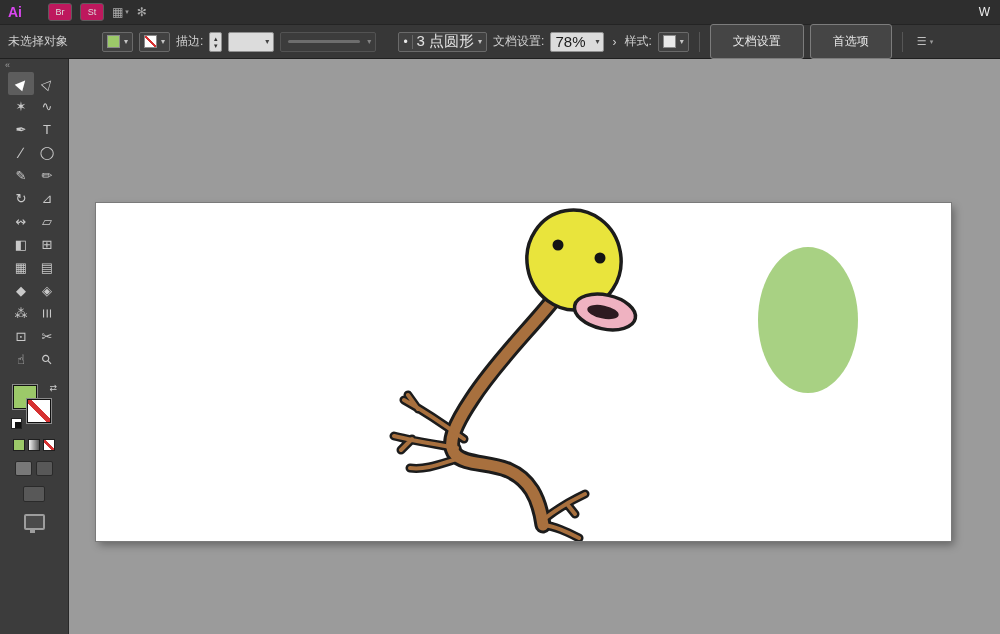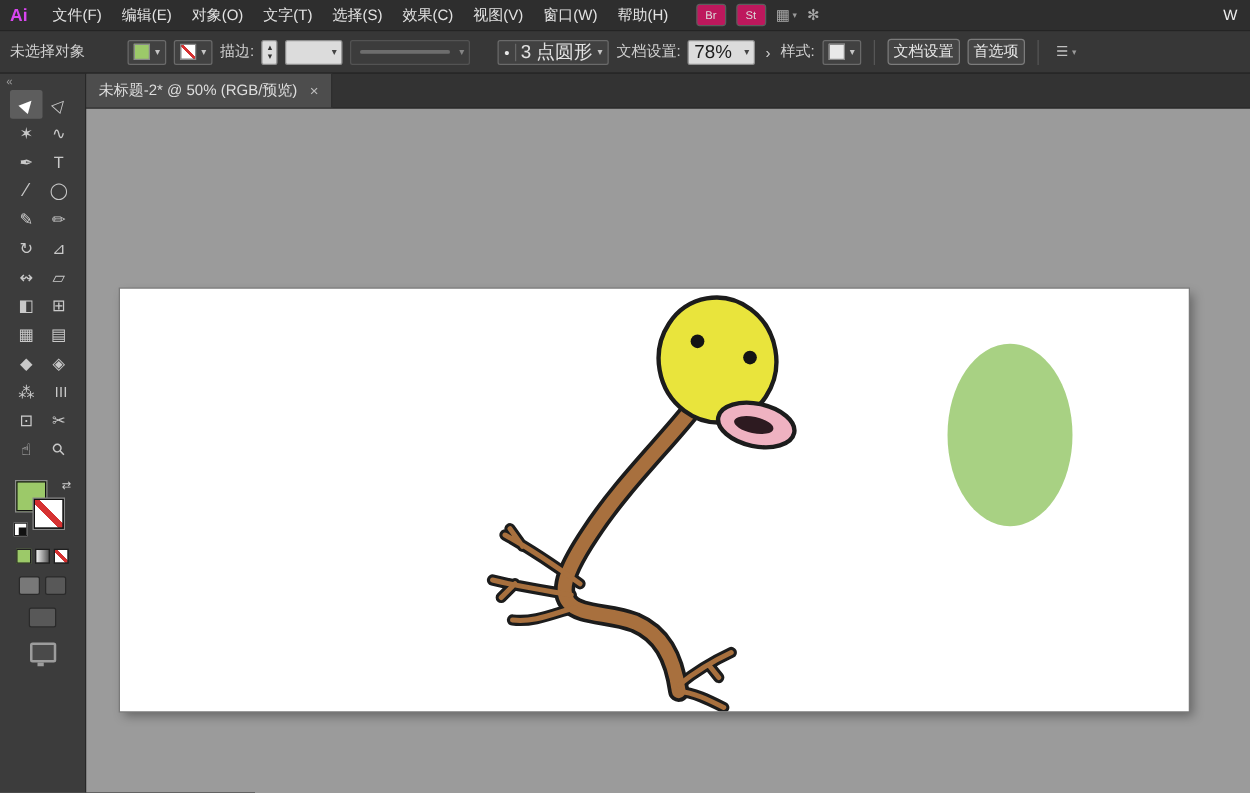--- a/index.html
+++ b/index.html
@@ -34,21 +34,21 @@
   .spinner span{font-size:7px;color:#333;}
   .combo.weight{width:46px;justify-content:flex-end;}
   .combo.profile{width:96px;opacity:.55;justify-content:space-between;}
   .profile-line{flex:1;height:3px;margin:0 3px;background:#9a9a9a;border-radius:2px;}
   .combo.brush{margin-left:16px;}
   .brush-dot{color:#e8e8e8;font-size:12px;}
   .combo.brush .vr{width:1px;height:14px;background:#666;}
   .combo.opacity{width:54px;justify-content:space-between;}
   .panel-arrow{color:#cfcfcf;font-size:12px;margin:0 2px;cursor:default;}
   .vsep{width:1px;height:20px;background:#565656;margin:0 4px;}
-  .bar-btn{height:21px;background:#454545;border:1px solid #7c7c7c;border-radius:3px;color:#e6e6e6;font-size:12px;padding:0 4px;font-family:inherit;cursor:default;}
+  .bar-btn{height:35px;background:#454545;border:1px solid #7c7c7c;border-radius:3px;color:#e6e6e6;font-size:12px;padding:0 22px;font-family:inherit;cursor:default;}
   .align-cluster{display:flex;align-items:center;gap:3px;color:#c0c0c0;font-size:11px;margin-left:4px;}
 
   
   .main{flex:1;display:flex;min-height:0;}
 
   
   .toolbar{width:68px;background:#3c3c3c;border-right:1px solid #282828;display:flex;flex-direction:column;align-items:center;flex:0 0 auto;}
   .toolbar-head{width:100%;height:13px;color:#9f9f9f;font-size:9px;text-align:left;padding:1px 0 0 5px;box-sizing:border-box;}
   #tool-grid{display:grid;grid-template-columns:26px 26px;justify-content:center;}
   .tool{width:26px;height:23px;display:flex;align-items:center;justify-content:center;color:#c9c9c9;font-size:13px;cursor:default;}
@@ -89,31 +89,20 @@
   .artboard{position:absolute;left:27px;top:144px;width:855px;height:338px;background:#ffffff;box-shadow:0 0 0 1px #7a7a7a,3px 4px 8px rgba(0,0,0,.35);}
   .art{position:absolute;left:0;top:0;width:855px;height:338px;}
 </style>
 </head>
 <body>
 
 <div class="app" data-name="illustrator-window">
 
   <div class="menubar" data-name="menubar">
     <span class="logo" data-name="app-logo">Ai</span>
-    <nav id="menus" data-name="menu-items">
-        <span class="menu-item" data-name="menu-file">文件(F)</span>
-        <span class="menu-item" data-name="menu-edit">编辑(E)</span>
-        <span class="menu-item" data-name="menu-object">对象(O)</span>
-        <span class="menu-item" data-name="menu-type">文字(T)</span>
-        <span class="menu-item" data-name="menu-select">选择(S)</span>
-        <span class="menu-item" data-name="menu-effect">效果(C)</span>
-        <span class="menu-item" data-name="menu-view">视图(V)</span>
-        <span class="menu-item" data-name="menu-window">窗口(W)</span>
-        <span class="menu-item" data-name="menu-help">帮助(H)</span>
-      </nav>
     <div class="appbar-cluster" data-name="appbar-cluster">
       <span class="badge" data-name="bridge-button">Br</span>
       <span class="badge" data-name="stock-button">St</span>
       <span class="appbar-icon" data-name="arrange-documents-button">
           <span data-name="arrange-documents-icon">▦</span>
           <span class="tiny-caret" data-name="chevron-down-icon">▾</span>
         </span>
       <span class="appbar-icon" data-name="swirl-icon">✻</span>
     </div>
     <span class="edge-label" data-name="window-edge-label">W</span>
@@ -276,26 +265,20 @@
       <div class="modes" data-name="drawing-modes">
         <span class="mode-btn active" data-name="draw-normal-button"></span>
         <span class="mode-btn" data-name="draw-behind-button"></span>
       </div>
 
       <span class="screen-mode" data-name="screen-mode-button"></span>
       <span class="monitor" data-name="monitor-icon"></span>
     </div>
 
     <div class="right-col" data-name="document-area">
-      <div class="tabbar" data-name="document-tab-bar">
-        <div class="tab" data-name="document-tab">
-          <span data-name="document-tab-title">未标题-2* @ 50% (RGB/预览)</span>
-          <span class="tab-close" data-name="close-icon">×</span>
-        </div>
-      </div>
 
       <div class="canvas" data-name="canvas" style="background: rgb(155, 155, 155);">
         <div class="artboard" data-name="artboard">
           <svg class="art" viewBox="0 0 855 338" data-name="artboard-artwork">
 
             <ellipse data-name="green-ellipse-shape" cx="712" cy="117" rx="50" ry="73" fill="#a8d183"></ellipse>
 
             <g data-name="plant-character">
 
               <path data-name="stem-outline" d="M 461 92 C 438 122, 402 156, 376 196 C 360 220, 350 240, 359 251 C 368 262, 392 259, 412 267 C 433 276, 443 294, 447 322" fill="none" stroke-linecap="round" stroke-width="17" stroke="#1c1c1c"></path>

